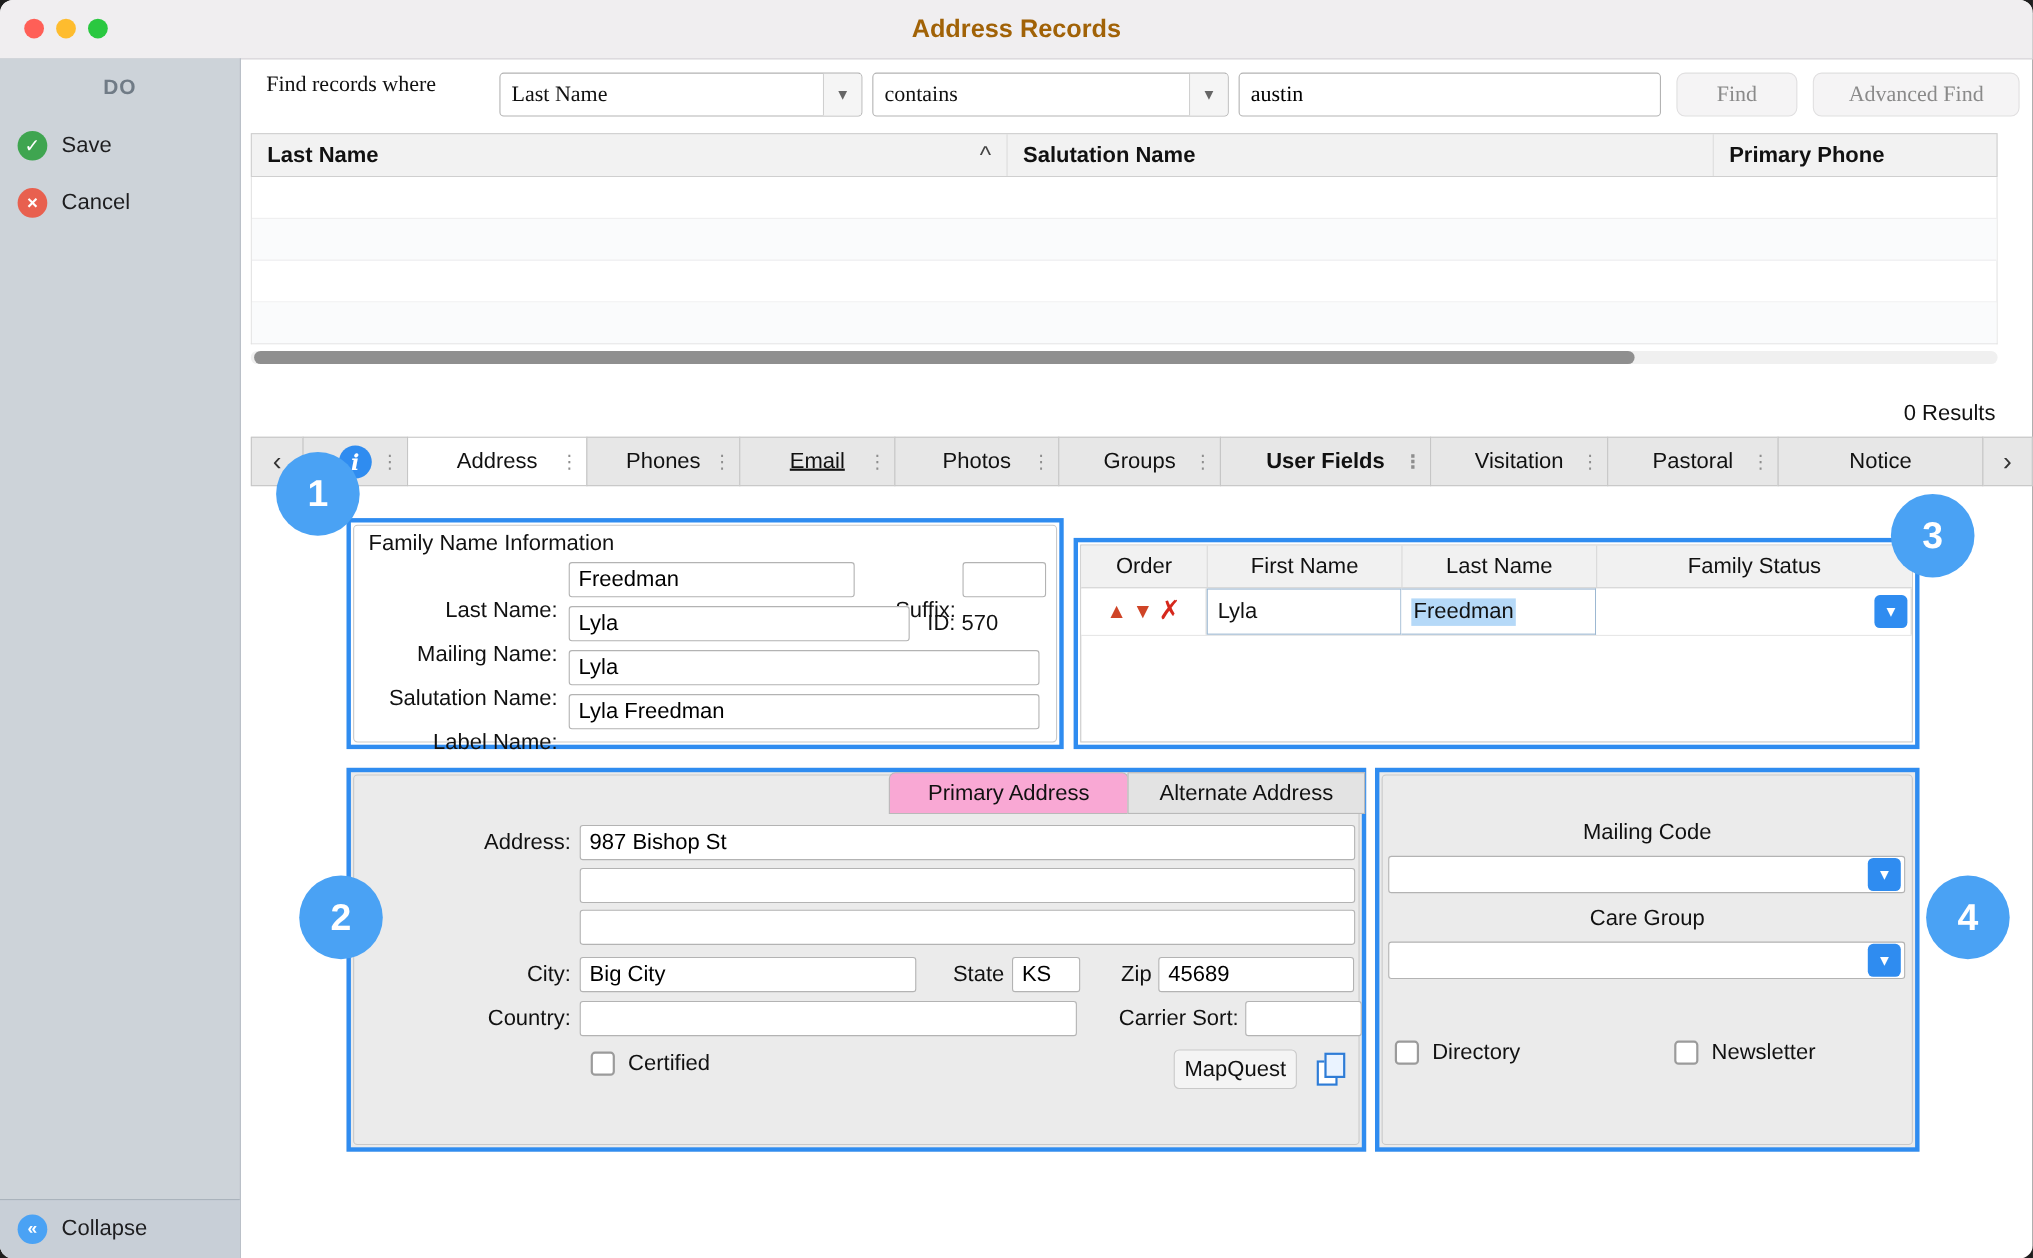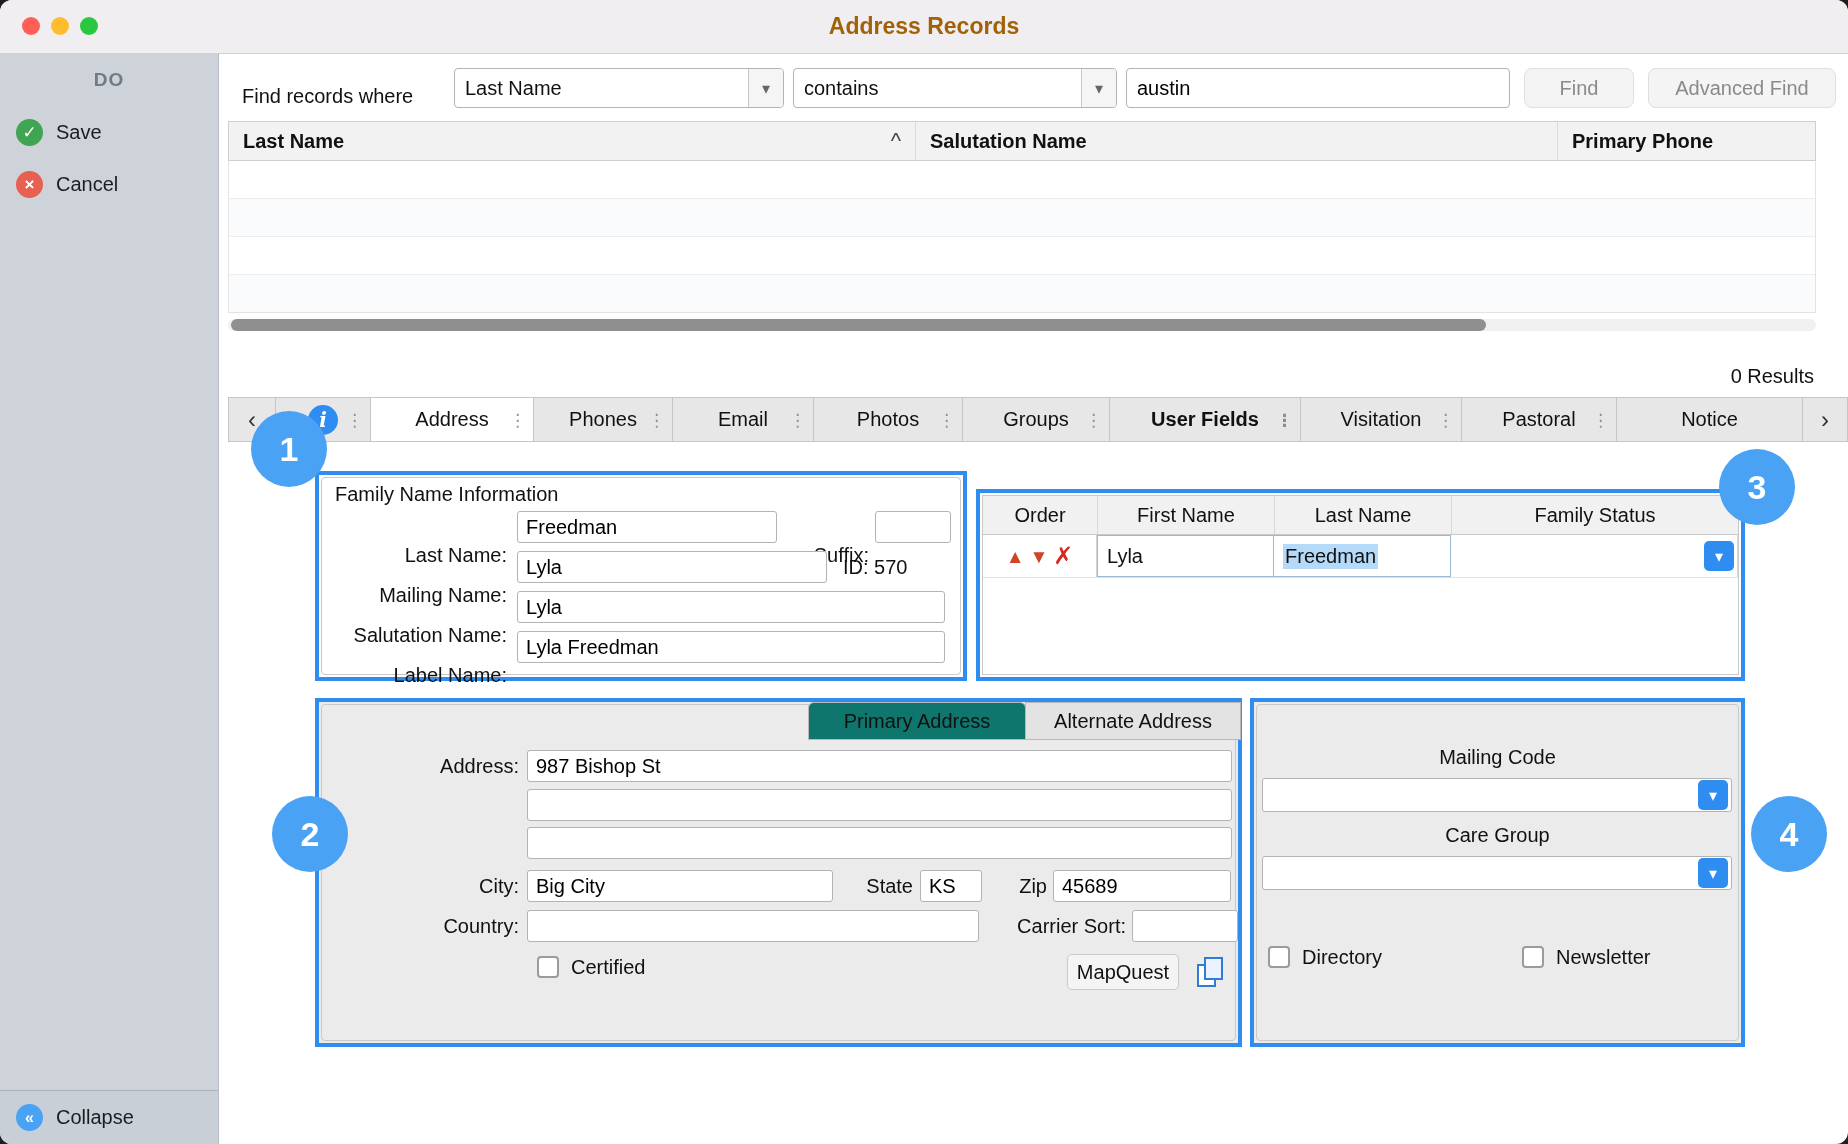--- a/index.html
+++ b/index.html
@@ -22,21 +22,21 @@
   .cicon{width:27px;height:27px;border-radius:50%;color:#fff;font-size:17px;font-weight:bold;display:flex;align-items:center;justify-content:center;}
   .cicon.green-c{background:var(--save_green,#3fa550);}
   .cicon.red-c{background:var(--cancel_red,#e8604f);}
   .cicon.blue-c{background:var(--annotation_blue,#4aa2f4);font-size:16px;}
   .side-label{font-size:20px;color:#1d1d1f;}
   .collapse-row{position:absolute;bottom:0;left:0;width:100%;height:54px;background:#c8cfd7;border-top:1px solid #aab3bc;display:flex;align-items:center;gap:13px;padding-left:16px;box-sizing:border-box;}
 
   
   .main{position:absolute;left:218px;top:53px;width:1630px;height:1091px;}
 
-  .search-row{position:absolute;left:0;top:13px;width:100%;height:42px;display:flex;align-items:flex-end;}
+  .search-row{position:absolute;left:0;top:13px;width:100%;height:42px;display:flex;align-items:flex-start;font-family:Liberation Serif, serif;}
   .search-label{margin-left:24px;width:200px;font-size:20px;color:#111;}
   .combo{height:40px;border:1px solid #b3b3b3;border-radius:4px;background:#fff;display:flex;align-items:center;box-sizing:border-box;}
   .combo.c1{width:330px;margin-left:12px;}
   .combo.c2{width:324px;margin-left:9px;}
   .combo-val{flex:1;padding-left:10px;font-size:20px;white-space:nowrap;overflow:hidden;}
   .combo-btn{width:34px;height:100%;border-left:1px solid #c6c6c6;background:#f5f5f5;color:#666;display:flex;align-items:center;justify-content:center;font-size:16px;border-radius:0 3px 3px 0;}
   .tinput{height:40px;width:384px;margin-left:9px;border:1px solid #b3b3b3;border-radius:4px;padding:0 10px;font-size:20px;font-family:inherit;box-sizing:border-box;}
   .fbtn{height:40px;border:1px solid #e0dfe0;border-radius:8px;background:#f5f4f5;color:#8a8a8a;font-size:20px;font-family:inherit;}
   .fbtn.find{width:110px;margin-left:14px;}
   .fbtn.adv{width:188px;margin-left:14px;}
@@ -58,21 +58,21 @@
   .count{position:absolute;top:312px;right:34px;font-size:20px;color:#111;}
 
   
   .tabbar{position:absolute;left:10px;top:344px;width:1620px;height:45px;display:flex;}
   .navbtn{width:48px;background:#e7e7e7;border:1px solid #c6c6c6;display:flex;align-items:center;justify-content:center;font-size:24px;color:#333;box-sizing:border-box;}
   .navbtn.right{width:46px;margin-left:-1px;}
   .tab{position:relative;background:#e7e7e7;border:1px solid #c6c6c6;margin-left:-1px;display:flex;align-items:center;justify-content:center;font-size:20px;box-sizing:border-box;}
   .tab.active{background:#fff;}
   .tab-dots{position:absolute;right:7px;top:50%;transform:translateY(-50%);color:#8e8e8e;font-size:17px;}
   .info-circle{width:30px;height:30px;border-radius:50%;background:var(--accent_blue,#2f86f0);color:#fff;display:flex;align-items:center;justify-content:center;font:bold italic 20px "DejaVu Serif",serif;}
-  .t-info{width:96px;}.t0{width:164px;}.t1{width:140px;}.t2{width:142px;}.t3{width:150px;}.t4{width:148px;}
+  .t-info{width:96px;}.t0{width:164px;}.t1{width:140px;}.t2{width:142px;text-decoration:underline;}.t3{width:150px;}.t4{width:148px;}
   .t5{width:192px;font-weight:bold;}.t6{width:162px;}.t7{width:156px;}.t8{flex:1;overflow:hidden;}
 
   
   .bluebox{position:absolute;border:4px solid var(--accent_blue,#2f8cf0);box-sizing:border-box;background:#fff;}
   .box1{left:97px;top:418px;width:652px;height:210px;}
   .box3{left:758px;top:436px;width:769px;height:192px;}
   .box2{left:97px;top:645px;width:927px;height:349px;background:#ebebeb;}
   .box4{left:1032px;top:645px;width:495px;height:349px;background:#ebebeb;}
   .inner-frame{position:absolute;inset:2px;border:1px solid #c9c9c9;border-radius:4px;pointer-events:none;}
 
@@ -99,21 +99,21 @@
   .lname-cell{width:177px;padding-left:9px;border:1px solid #9db8d2;border-left:none;}
   .status-cell{flex:1;position:relative;}
   .sel-text{background:var(--selection_blue,#b5d9f8);padding:1px 2px;}
   .arrow-up,.arrow-down{color:#cf4427;font-size:19px;line-height:1;}
   .remove-x{color:#d6281c;font-size:24px;font-weight:bold;font-style:italic;line-height:1;}
   .dd-btn{position:absolute;right:3px;top:50%;transform:translateY(-50%);width:30px;height:30px;border-radius:5px;background:var(--accent_blue,#3f97ee);color:#fff;display:flex;align-items:center;justify-content:center;font-size:16px;}
 
   
   .addr-tabs{position:absolute;top:0;left:489px;height:38px;display:flex;z-index:2;}
   .atab{height:38px;border:1px solid #b9b9b9;box-sizing:border-box;display:flex;align-items:center;justify-content:center;font-size:20px;}
-  .atab.primary{width:218px;background:#0f766e;border-radius:6px 6px 0 0;}
+  .atab.primary{width:218px;background:#f9a8d4;border-radius:6px 6px 0 0;}
   .atab.alt{width:216px;background:#e3e3e3;margin-left:-1px;}
   .arow{position:absolute;left:0;right:0;height:34px;}
   .alabel{position:absolute;top:0;width:200px;left:0;text-align:right;line-height:33px;font-size:20px;}
   .checkbox{position:absolute;width:22px;height:22px;border:2px solid #9b9b9b;border-radius:4px;background:#fff;box-sizing:border-box;}
   .cb-label{position:absolute;line-height:24px;font-size:20px;}
   .mq-btn{position:absolute;width:112px;height:36px;border:1px solid #c9c9c9;border-radius:5px;background:#f4f4f4;font-size:20px;font-family:inherit;color:#111;}
   .copy-icon{position:absolute;width:26px;height:30px;}
   .copy-icon::before{content:"";position:absolute;left:0;bottom:0;width:15px;height:19px;border:2px solid #2e7cd6;background:#fff;}
   .copy-icon::after{content:"";position:absolute;right:0;top:0;width:15px;height:19px;border:2px solid #2e7cd6;background:#eaf3ff;}
 

